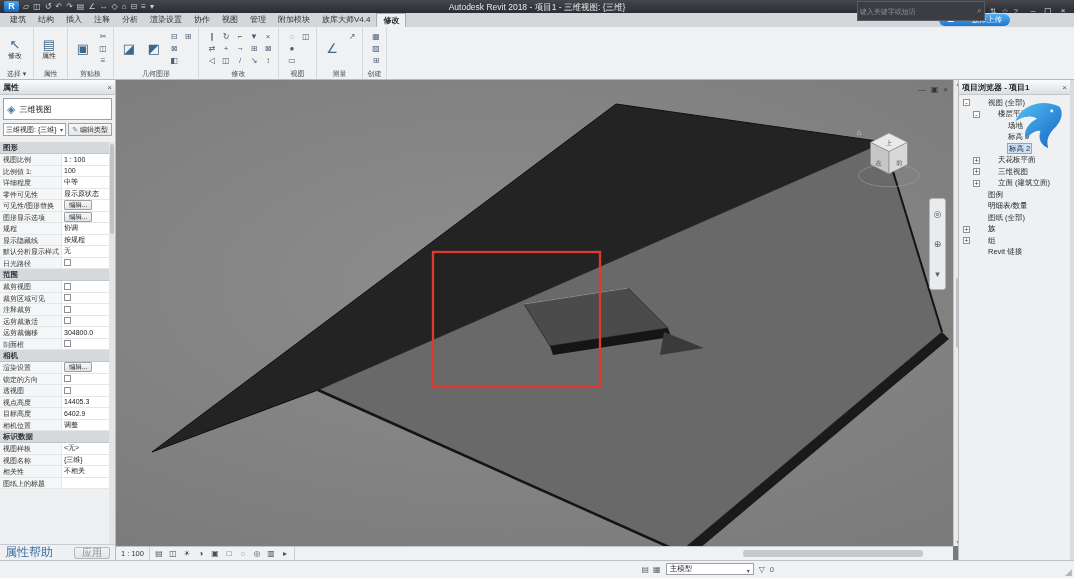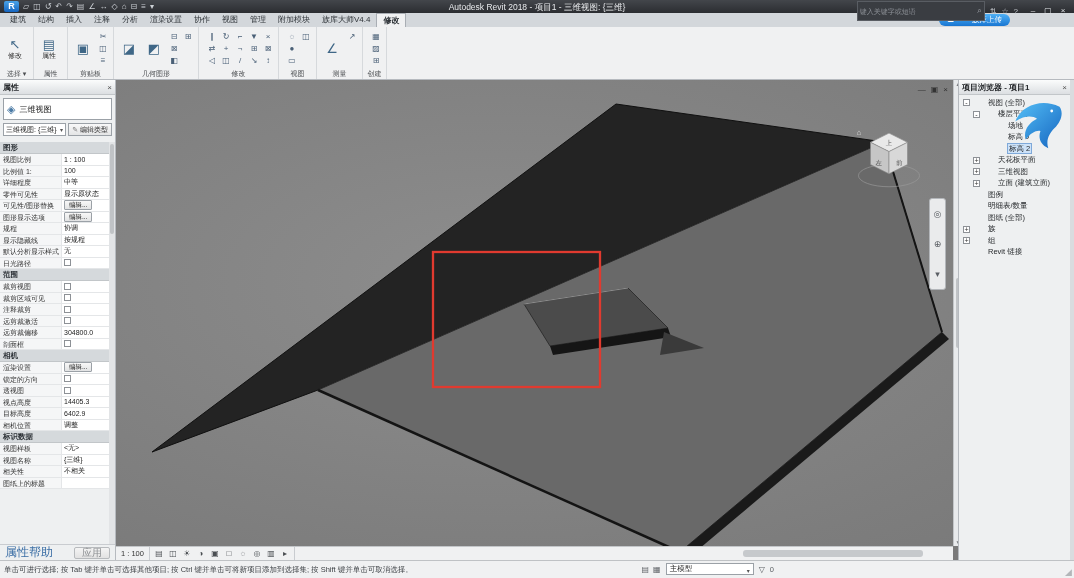--- a/index.html
+++ b/index.html
@@ -712,21 +712,20 @@
           <stop offset="1" stop-color="#1565c0"></stop>
         </linearGradient>
       </defs>
       <path d="M56 10 C36 0 12 8 5 27 C15 20 25 20 30 24 C20 29 14 38 17 48 C23 40 29 37 34 38 C31 46 34 54 43 58 C40 49 44 41 50 35 C58 27 61 17 56 10 Z" fill="url(#bg1)"></path>
       <circle cx="47" cy="15" r="1.6" fill="#fff"></circle>
     </svg>
   </div>
 </div>
 
 <div class="statusbar">
-  <span class="hint">单击可进行选择; 按 Tab 键并单击可选择其他项目; 按 Ctrl 键并单击可将新项目添加到选择集; 按 Shift 键并单击可取消选择。</span>
   <span class="sbcluster">
     <span class="sbics">
         <span class="sbic">▤</span>
         <span class="sbic">▦</span>
       </span>
     <span class="sbselect">
       <span>主模型</span>
       <span class="dd">▾</span>
     </span>
     <span class="funnel">▽</span>

